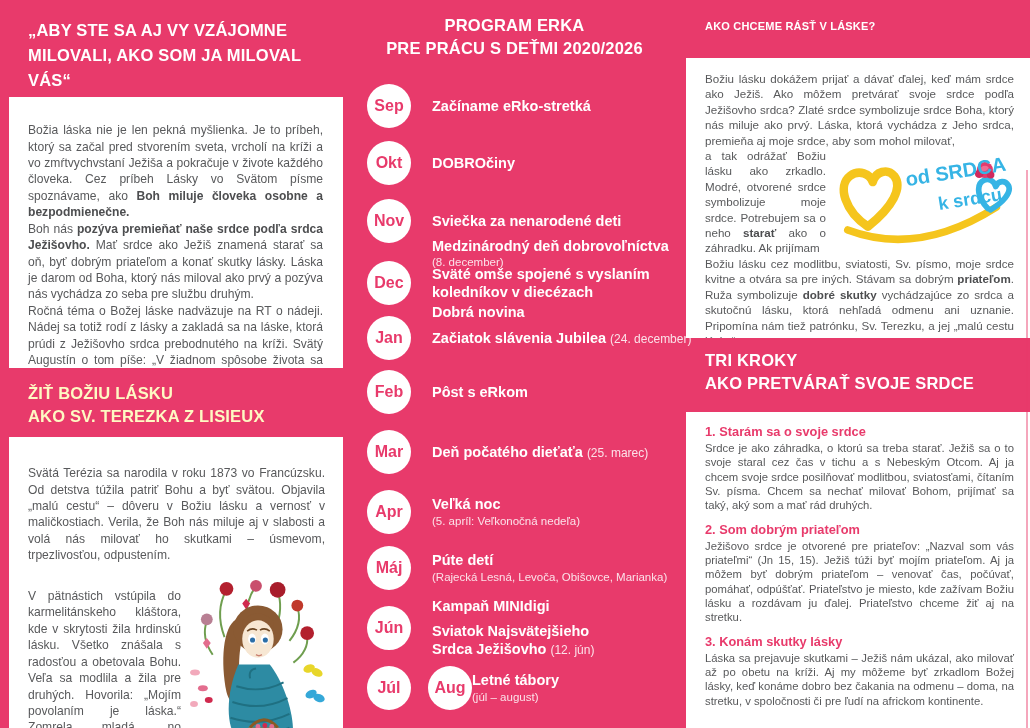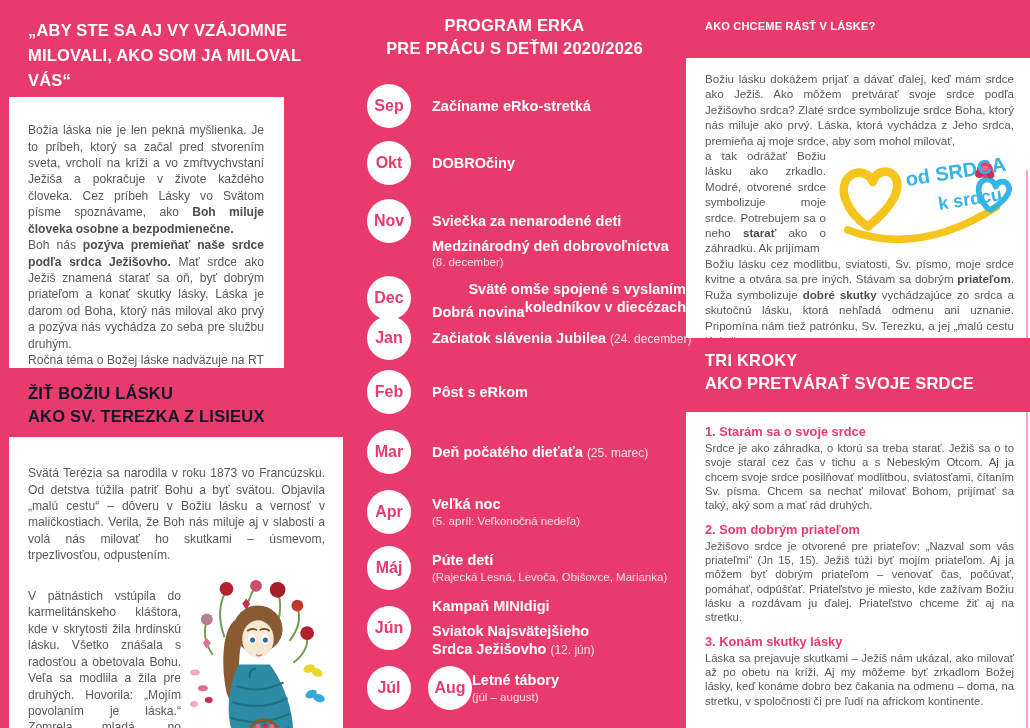--- a/index.html
+++ b/index.html
@@ -8,24 +8,24 @@
     background:#e83a6b;
     font-family:"Liberation Sans",sans-serif;
     color:#58595b;
   }
   .white-box{position:absolute;background:#ffffff;box-sizing:border-box;}
   
   .quote{
     position:absolute;left:28px;top:18px;width:312px;
     color:#fff;font-weight:bold;font-size:16.5px;line-height:1.5;letter-spacing:.2px;
   }
-  #lbox1{left:9px;top:97px;width:275px;height:271px;padding:13px 20px 16px 19px;overflow:hidden;}
+  #lbox1{left:9px;top:97px;width:334px;height:271px;padding:13px 20px 16px 19px;overflow:hidden;}
   #lbox2{left:9px;top:437px;width:334px;height:291px;padding:16px 18px 0 19px;overflow:hidden;}
   .lheading{
-    position:absolute;left:28px;top:382px;color:#0f172a;font-weight:bold;
+    position:absolute;left:28px;top:382px;color:#fef9c3;font-weight:bold;
     font-size:16.5px;line-height:1.42;letter-spacing:.2px;
   }
   .body-text{font-size:12.1px;line-height:1.36;text-align:justify;}
   .b{font-weight:bold;color:#4d4e50;}
   .wrap-row{display:flex;align-items:flex-start;margin-top:2px;}
   .wrap-row .narrow{flex:1;min-width:0;}
   
   .mid-title{
     position:absolute;left:343px;top:14px;width:343px;text-align:center;
     color:#fff;font-weight:bold;font-size:16.5px;line-height:1.4;letter-spacing:.2px;
@@ -192,21 +192,21 @@
         <div class="tl-text">
           <div class="tl-item"><span class="tl-title">Sviečka za nenarodené deti</span></div>
         </div>
       </div>
       <div class="tl-row" style="top: 254px;">
         <div class="tl-badges"></div>
         <div class="tl-text">
           <div class="tl-item"><span class="tl-title">Medzinárodný deň dobrovoľníctva</span><div class="tl-sub">(8. december)</div></div>
         </div>
       </div>
-      <div class="tl-row" style="top: 298px; text-align: right;">
+      <div class="tl-row" style="top: 283px;">
         <div class="tl-badges">
           <div class="month-circle">Dec</div>
         </div>
         <div class="tl-text">
           <div class="tl-item"><span class="tl-title">Sväté omše spojené s vyslaním</span><br><span class="tl-title">koledníkov v diecézach</span></div>
         </div>
       </div>
       <div class="tl-row" style="top: 312px;">
         <div class="tl-badges"></div>
         <div class="tl-text">

